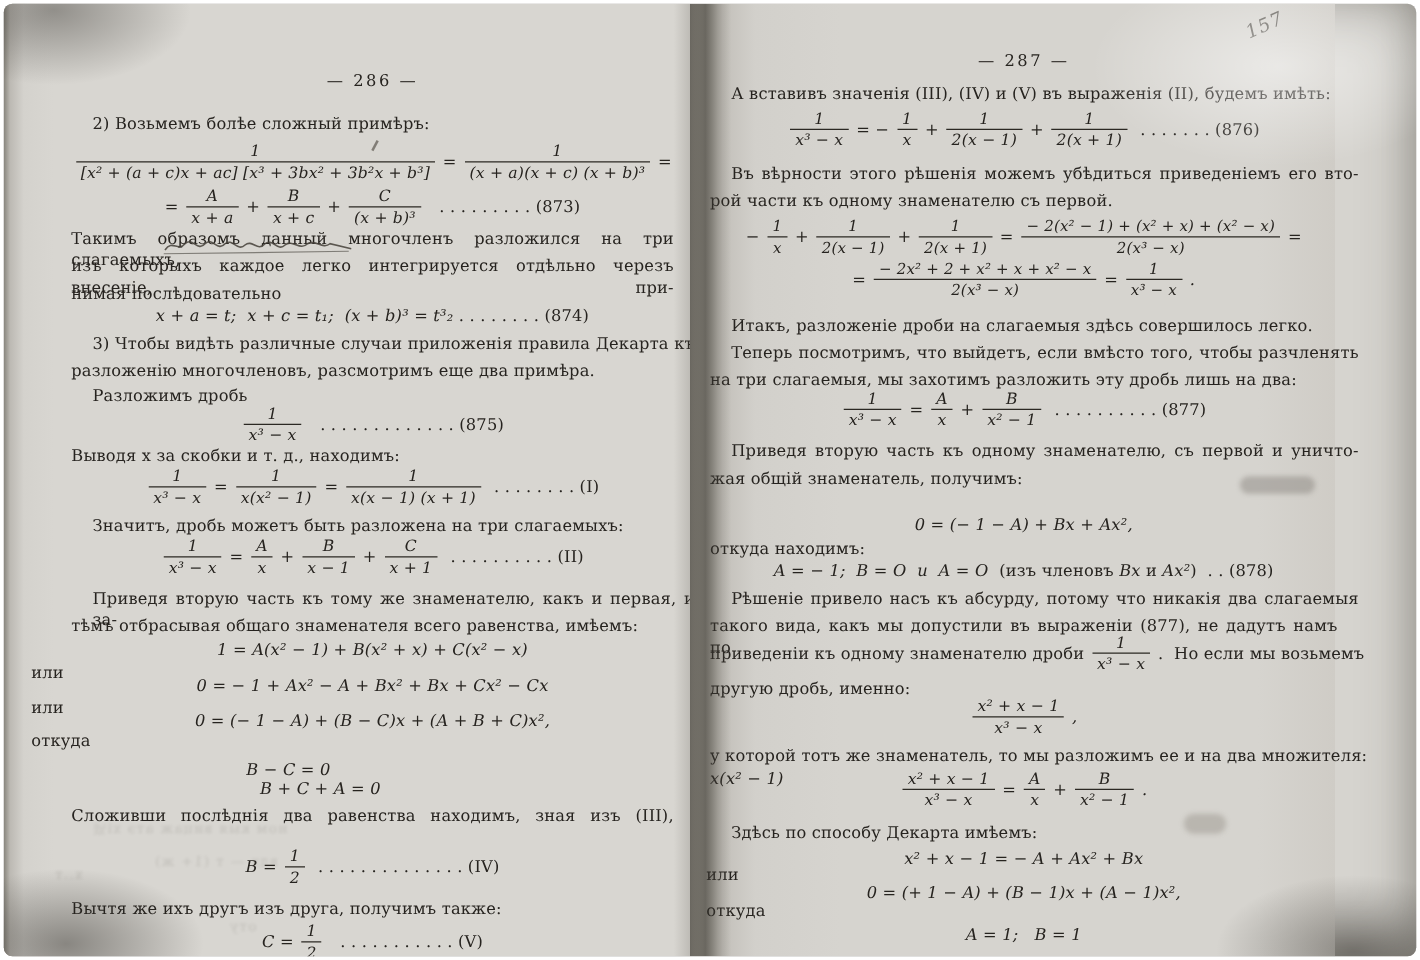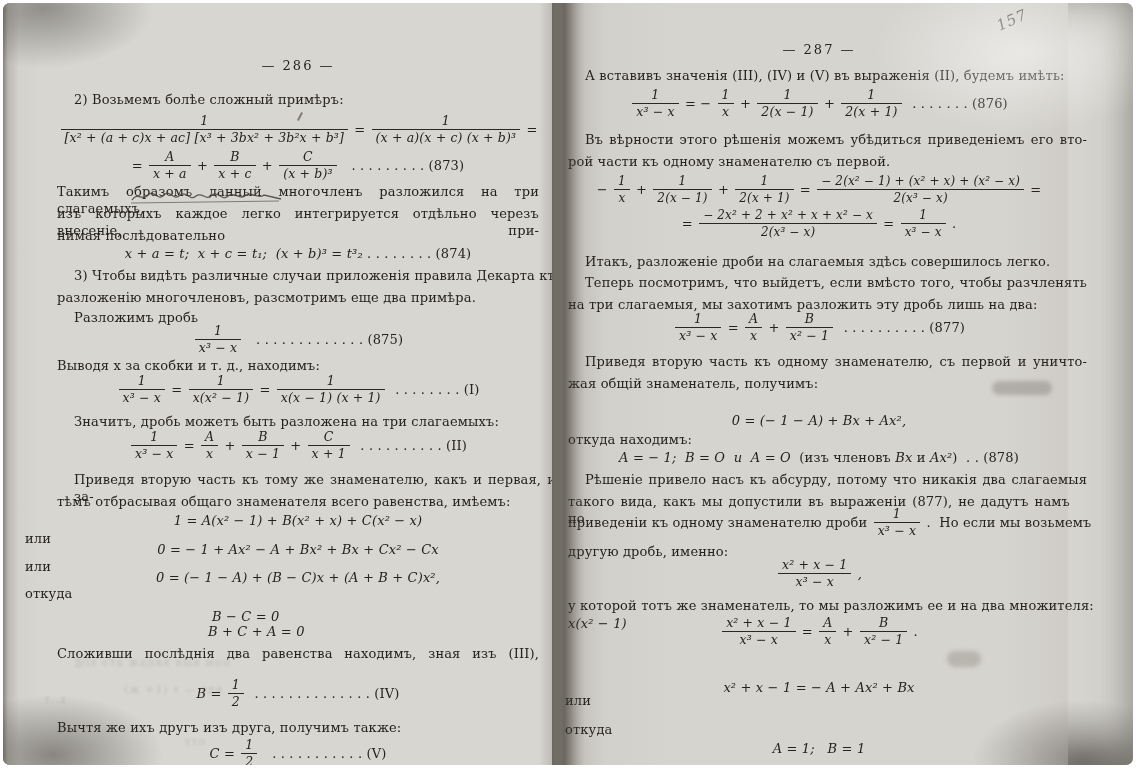--- a/index.html
+++ b/index.html
@@ -86,21 +86,21 @@
     <div class="blk ind just" style="top:468px">Приведя вторую часть къ тому же знаменателю, какъ и первая, и за-</div>
     <div class="blk" style="top:490px">тѣмъ отбрасывая общаго знаменателя всего равенства, имѣемъ:</div>
 
     <div class="blk eq center" style="top:509px"><span class="mtx">1 = A(x² − 1) + B(x² + x) + C(x² − x)</span></div>
     <div class="blk lbl" style="top:527px">или</div>
     <div class="blk eq center" style="top:538px"><span class="mtx">0 = − 1 + Ax² − A + Bx² + Bx + Cx² − Cx</span></div>
     <div class="blk lbl" style="top:555px">или</div>
     <div class="blk eq center" style="top:566px"><span class="mtx">0 = (− 1 − A) + (B − C)x + (A + B + C)x²,</span></div>
     <div class="blk lbl" style="top:582px">откуда</div>
 
-    <div class="blk eq" style="top:605px;left:209px;width:200px"><span class="mtx">B − C = 0</span></div>
+    <div class="blk eq" style="top:605px;left:194px;width:200px"><span class="mtx">B − C = 0</span></div>
     <div class="blk eq" style="top:620px;left:205px;width:200px"><span class="mtx">B + C + A = 0</span></div>
 
     <div class="blk just" style="top:642px;word-spacing:4px">Сложивши  послѣднія  два  равенства  находимъ,  зная  изъ  (III),</div>
 
     <div class="blk eq center" style="top:676px"><span class="mtx">B = </span><span class="frac"><span class="num">1</span><span class="den">2</span></span><span class="mtx rom">  . . . . . . . . . . . . . . (IV)</span></div>
 
     <div class="blk" style="top:716px">Вычтя же ихъ другъ изъ друга, получимъ также:</div>
 
     <div class="blk eq center" style="top:736px"><span class="mtx">C = </span><span class="frac"><span class="num">1</span><span class="den">2</span></span><span class="mtx rom">   . . . . . . . . . . . (V)</span></div>
 
@@ -145,23 +145,25 @@
     <div class="blk eq" style="top:505px"><span class="mtx rom">приведеніи къ одному знаменателю дроби </span><span class="frac"><span class="num">1</span><span class="den">x³ − x</span></span><span class="mtx rom"> .  Но если мы возьмемъ</span></div>
     <div class="blk" style="top:540px">другую дробь, именно:</div>
 
     <div class="blk eq center" style="top:556px"><span class="frac"><span class="num">x² + x − 1</span><span class="den">x³ − x</span></span><span class="mtx"> ,</span></div>
 
     <div class="blk" style="top:594px">у которой тотъ же знаменатель, то мы разложимъ ее и на два множителя:</div>
     <div class="blk eq" style="top:612px;width:120px"><span class="mtx">x(x² − 1)</span></div>
 
     <div class="blk eq center" style="top:614px"><span class="frac"><span class="num">x² + x − 1</span><span class="den">x³ − x</span></span><span class="mtx"> = </span><span class="frac"><span class="num">A</span><span class="den">x</span></span><span class="mtx"> + </span><span class="frac"><span class="num">B</span><span class="den">x² − 1</span></span><span class="mtx"> .</span></div>
 
+    <div class="blk ind" style="top:655px">Здѣсь по способу Декарта имѣемъ:</div>
 
     <div class="blk eq center" style="top:676px"><span class="mtx">x² + x − 1 = − A + Ax² + Bx</span></div>
     <div class="blk lbl" style="top:689px">или</div>
+    <div class="blk eq center" style="top:703px"><span class="mtx">0 = (+ 1 − A) + (B − 1)x + (A − 1)x²,</span></div>
     <div class="blk lbl" style="top:718px">откуда</div>
     <div class="blk eq center" style="top:737px"><span class="mtx">A = 1;   B = 1</span></div>
 
     <div class="smudge" style="left:440px;top:378px;width:60px;height:14px;background:rgba(110,104,96,.35);border-radius:8px"></div>
     <div class="smudge" style="left:395px;top:648px;width:34px;height:16px;background:rgba(120,114,104,.3);border-radius:10px"></div>
   </div>
 
   <div class="gutter"></div>
   <div class="corner-shade cs-bl"></div>
   <div class="corner-shade cs-br"></div>

